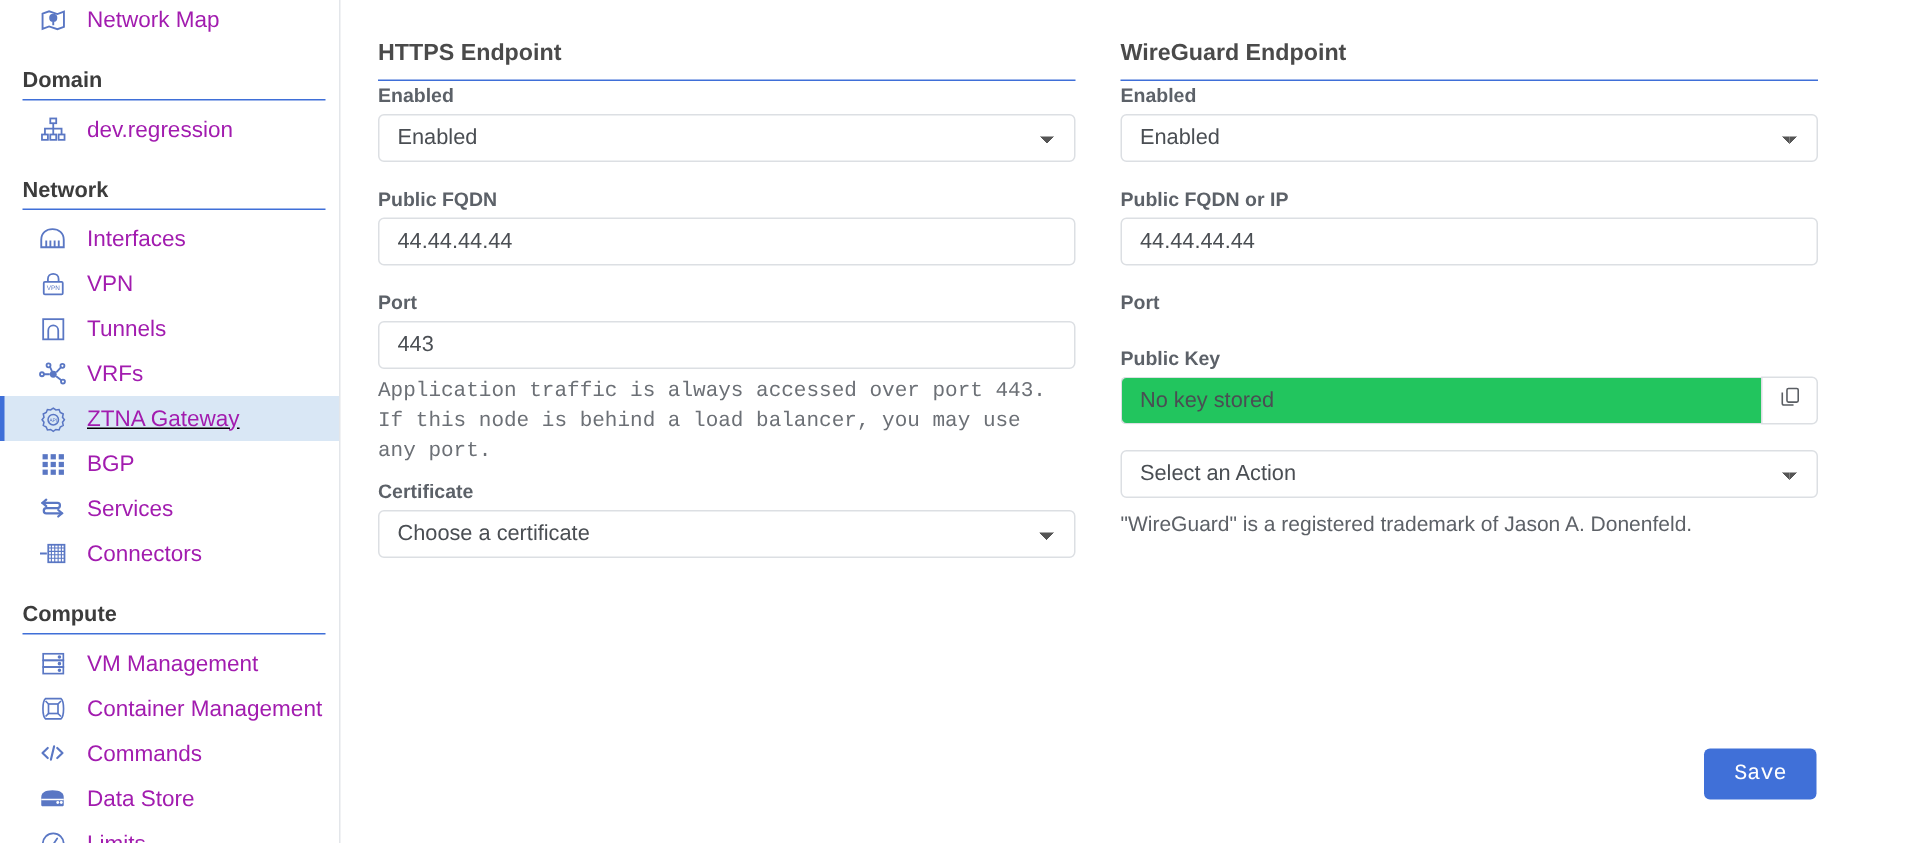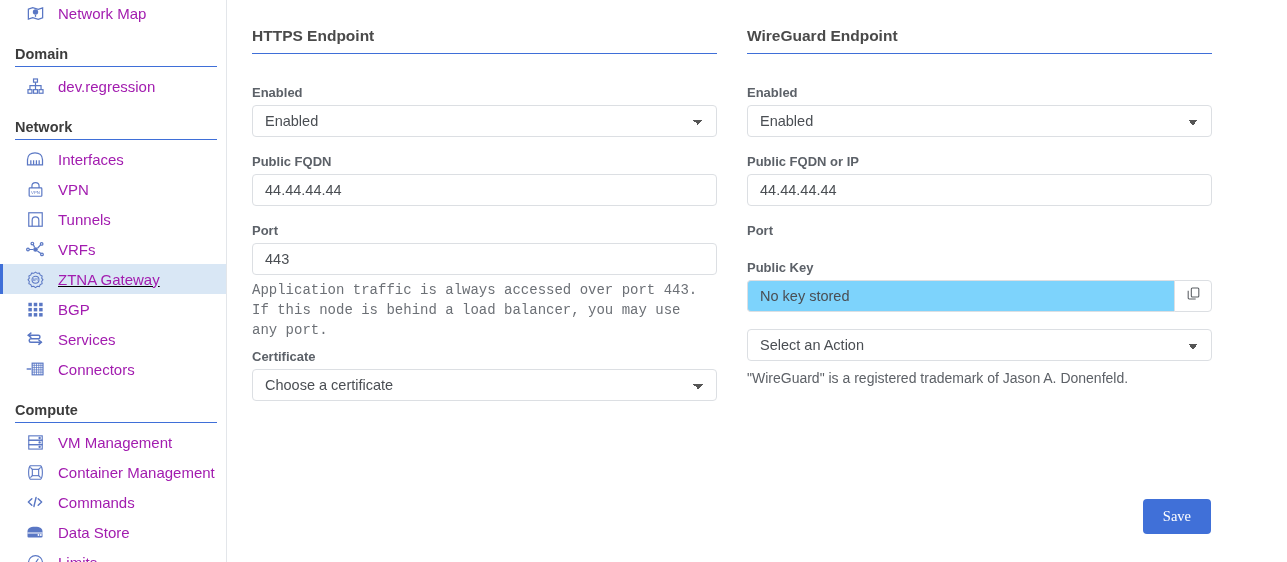--- a/index.html
+++ b/index.html
@@ -74,21 +74,21 @@
     gap: 30px;
     padding: 14px 55px 0 25px;
   }
   .col { width: 465px; }
 
   .panel-title {
     font-size: 15.5px;
     color: #4a4a4a;
     padding-bottom: 8px;
     border-bottom: 1.4px solid #3f6fd8;
-    margin-bottom: 31px;
+    margin-bottom: 2px;
     white-space: nowrap;
   }
   .field { margin-bottom: 0; }
   .flabel {
     display: block;
     font-size: 13px;
     font-weight: bold;
     color: #5c6168;
     margin-bottom: 5px;
   }
@@ -132,21 +132,21 @@
     font-size: 14px;
     color: #5d6167;
     margin: 9px 0 0 0;
   }
 
   
   .key-row { display: flex; width: 100%; }
   .key-box {
     flex: 1;
     height: 32px;
-    background: #7dd3fc;
+    background: #22c55e;
     border: 1px solid #dcdfe3;
     border-right: none;
     border-radius: 4px 0 0 4px;
     display: flex;
     align-items: center;
     padding: 0 12px;
     font-size: 14.5px;
     color: #4a4e53;
   }
   .copy-btn {
@@ -164,21 +164,21 @@
   .save-wrap {
     position: absolute;
     right: 76px;
     top: 499px;
   }
   .save-btn {
     background: #4070d8;
     color: #ffffff;
     border: none;
     border-radius: 4px;
-    font-family: Liberation Serif, serif;
+    font-family: Liberation Mono, monospace;
     font-size: 14.5px;
     padding: 9px 20px;
     cursor: pointer;
   }
 </style>
 </head>
 <body>
 
 <div class="app">
 

